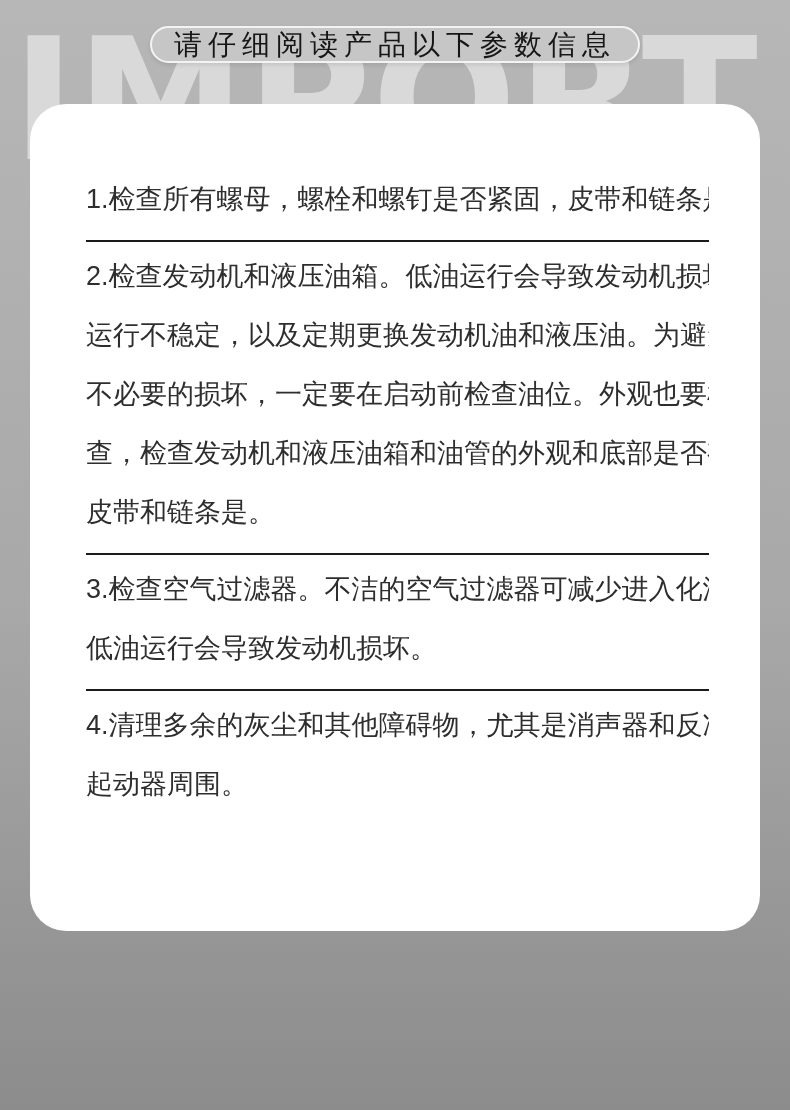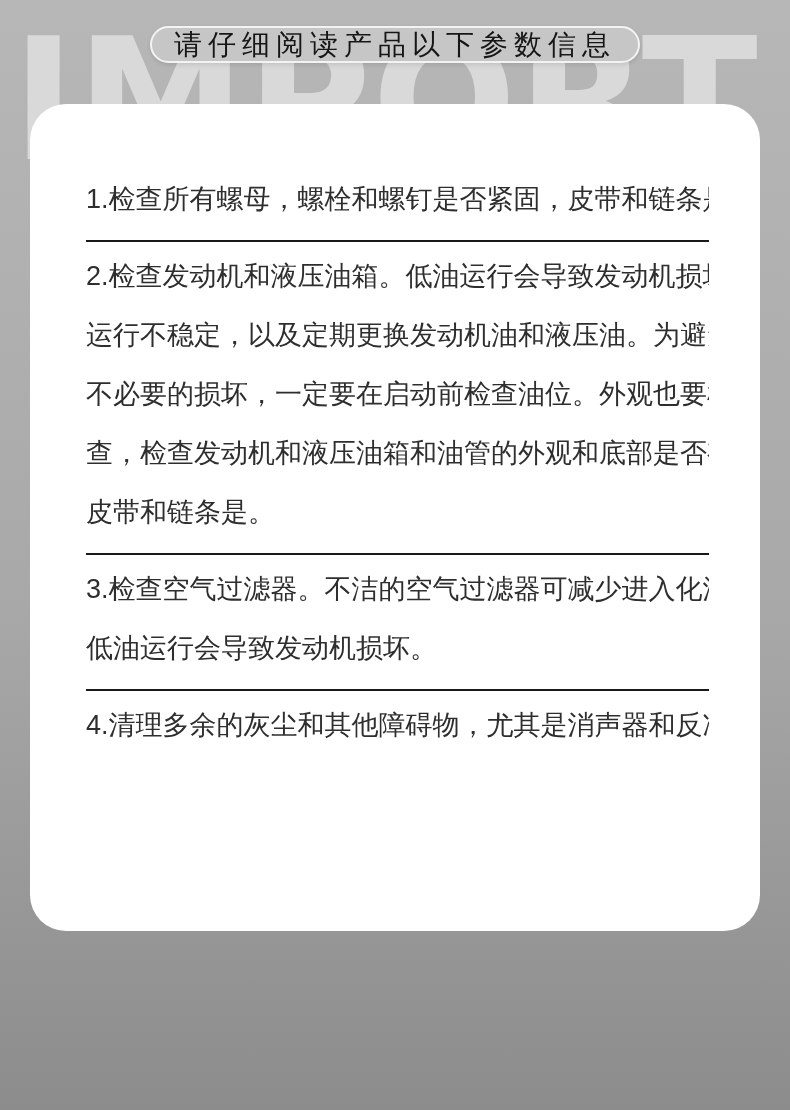--- a/index.html
+++ b/index.html
@@ -99,16 +99,17 @@
           <div class="line">皮带和链条是。</div>
         </div>
         <div class="divider"></div>
         <div class="item">
           <div class="line">3.检查空气过滤器。不洁的空气过滤器可减少进入化油</div>
           <div class="line">低油运行会导致发动机损坏。</div>
         </div>
         <div class="divider"></div>
         <div class="item">
           <div class="line">4.清理多余的灰尘和其他障碍物，尤其是消声器和反冲</div>
+          <div class="line">起动器周围。</div>
         </div>
       </div>
   </div>
 </div>
 
 </body></html>

